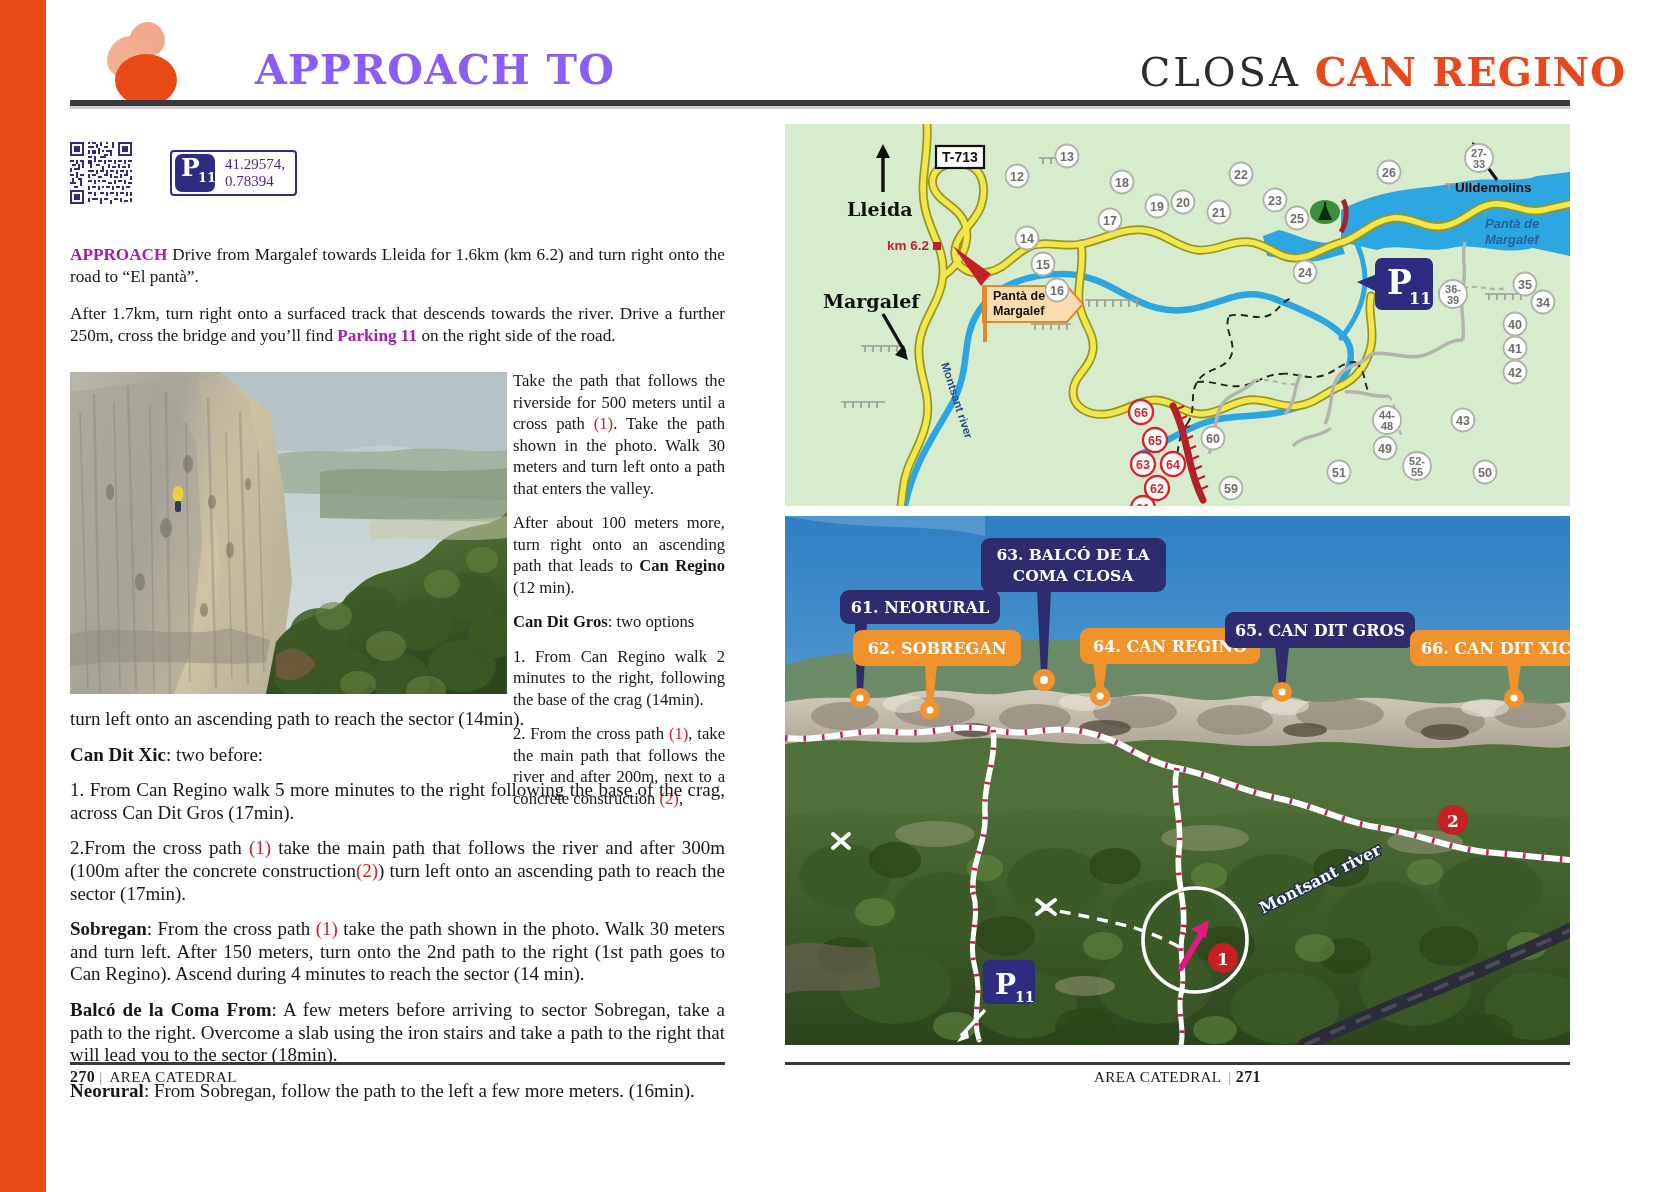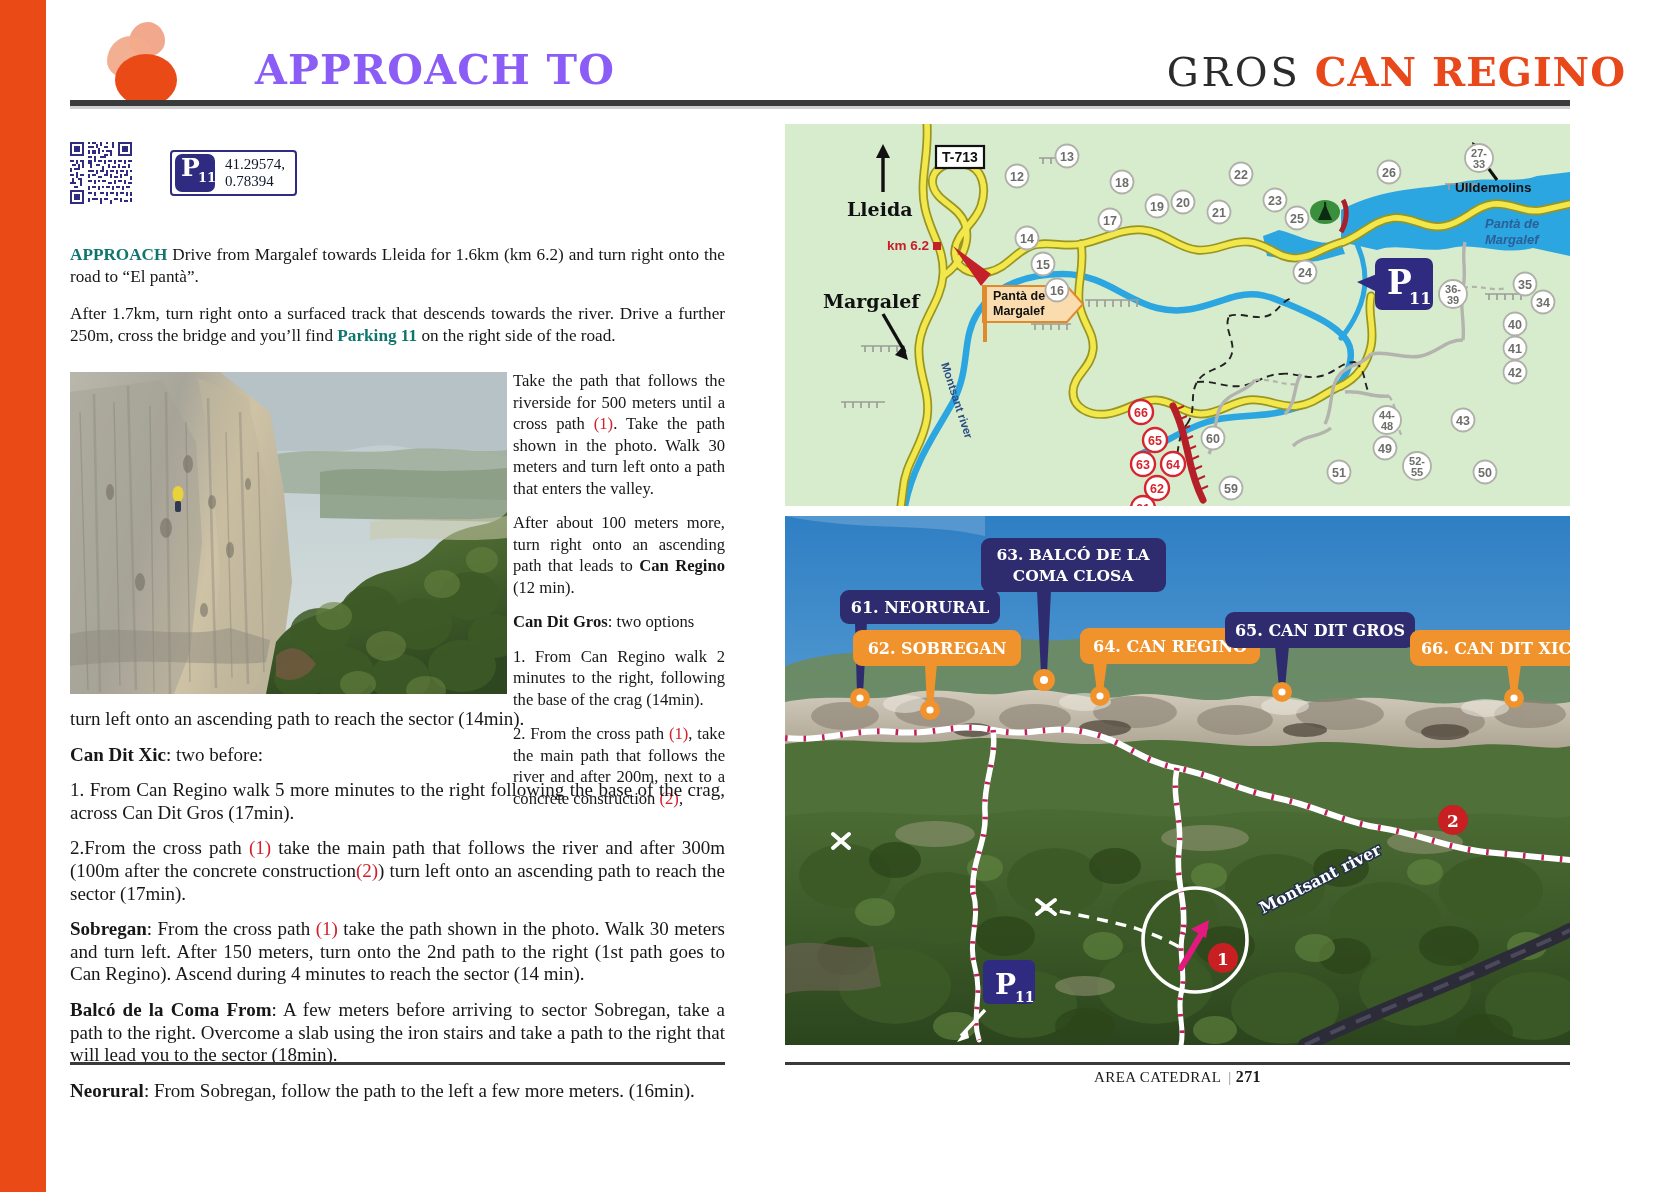--- a/index.html
+++ b/index.html
@@ -40,26 +40,26 @@
   .pbadge { position:absolute; left:100px; top:18px; height:46px;
             border:2px solid #2e2b80; border-radius:4px; background:#fff;
             display:flex; align-items:center; padding:2px 10px 2px 3px; }
   .pbadge .pico { width:40px; height:38px; background:#2e2b80; border-radius:7px;
                   color:#fff; position:relative; flex:0 0 auto; }
   .pbadge .pico .pp { position:absolute; left:6px; top:1px; font-family:"DejaVu Serif",serif;
                       font-weight:bold; font-size:25px; line-height:26px; }
   .pbadge .pico .pn { position:absolute; left:23px; top:17px; font-family:"DejaVu Serif",serif;
                       font-weight:bold; font-size:13px; line-height:13px; }
   .pbadge .coords { margin-left:10px; font-family:"Liberation Serif",serif; font-size:15px;
-                    line-height:17px; color:#0f172a; }
+                    line-height:17px; color:#4c1d95; }
 
   .body-text { position:absolute; left:0; top:112px; width:655px;
                font-size:17.2px; line-height:22.4px; color:#17171a; text-align:justify; }
   .body-text p { margin-bottom:14px; }
-  .body-text b, .body-text strong { font-weight:bold; color:#0f766e; }
+  .body-text b, .body-text strong { font-weight:bold; color:#a21caf; }
   .ref { color:#d0212b; }
 
   
   .photo { position:absolute; left:0px; top:240px; width:437px; height:322px;
            overflow:hidden; background:#8a8d86; }
   .photo svg { display:block; }
 
   .sidetext { position:absolute; left:443px; top:238px; width:212px;
               font-size:16.6px; line-height:21.5px; color:#17171a; text-align:justify; }
   .sidetext p { margin-bottom:13px; }
@@ -98,21 +98,21 @@
   <div class="spine"></div>
 
   <div class="header">
     <div class="logo">
       <div class="b1"></div>
         <div class="b2"></div>
         <div class="b3"></div>
     </div>
     <div class="h-approach">APPROACH TO</div>
     <div class="h-area">
-      <span class="plain">GROS</span>
+      <span class="plain">CLOSA</span>
       <span class="accent">CAN REGINO</span>
     </div>
   </div>
   <div class="hrule"></div>
 
   <div class="leftcol">
 
     <div class="qr">
       <svg width="62" height="62" viewBox="0 0 31 31" shape-rendering="crispEdges">
         <rect width="31" height="31" fill="#fff"></rect>
@@ -941,17 +941,20 @@
         <path d="M722 148 L736 148 L732 178 L726 178 Z" fill="#f1932c"></path>
         <circle cx="729" cy="182" r="10" fill="#f1932c"></circle>
           <circle cx="729" cy="182" r="3.6" fill="#fff"></circle>
         <text x="711" y="138" font-size="16" font-weight="bold" fill="#fff" text-anchor="middle">66. CAN DIT XIC</text>
       </g>
     </svg>
   </div>
 
   <div class="footrule-l"></div>
   <div class="footrule-r"></div>
+  <div class="foot-l">
+    <span class="num">270</span><span class="sep">|</span><span>AREA CATEDRAL</span>
+  </div>
   <div class="foot-r">
     <span>AREA CATEDRAL</span><span class="sep">|</span><span class="num">271</span>
   </div>
 
 </div>
 
 </body></html>

